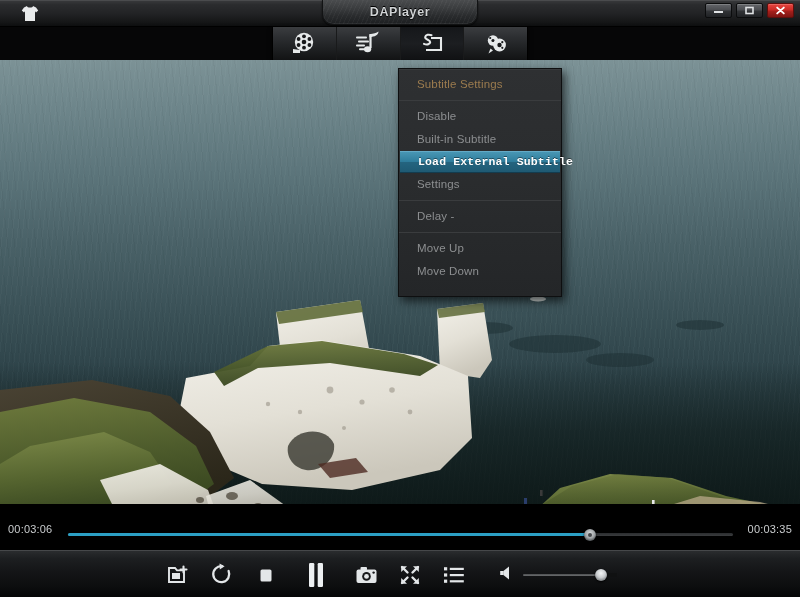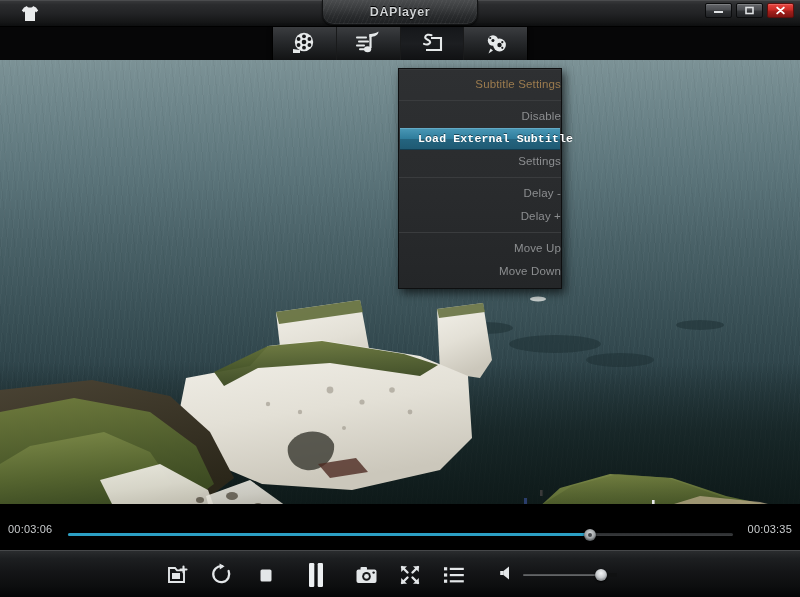--- a/index.html
+++ b/index.html
@@ -2,21 +2,21 @@
 <html><head>
 <meta charset="utf-8">
 <style>
   * { box-sizing: border-box; margin:0; padding:0; }
   html,body { width:800px; height:597px; overflow:hidden; background:#000; }
   body {
     font-family: "Liberation Sans", sans-serif;
     -webkit-font-smoothing: antialiased;
   }
 
-  #app { position:relative; width:800px; height:597px; background:#0c4a6e;text-align:right; }
+  #app { position:relative; width:800px; height:597px; background:#0c4a6e; }
 
   
   .titlebar{
     position:absolute; left:0; top:0; width:800px; height:27px;
     background:linear-gradient(180deg,#3a3b3d 0%,#2b2c2e 18%,#222325 52%,#151617 85%,#0d0e0f 100%);
     border-bottom:1px solid #000;
   }
   .titlebar:before{
     content:""; position:absolute; left:0; top:0; width:100%; height:1px;
     background:#4a4b4d;
@@ -109,21 +109,21 @@
   .video-letterbox-b{
     position:absolute; left:0; bottom:0; width:800px; height:8px; background:#000;
   }
 
   
   .menu{
     position:absolute; left:398px; top:68px; width:164px;
     background:linear-gradient(180deg,#2e3032 0%,#2a2c2e 50%,#242628 100%);
     border:1px solid #0e0f10;
     box-shadow: 3px 4px 9px rgba(0,0,0,.65), inset 0 1px 0 rgba(255,255,255,.05);
-    padding:4px 0 5px 0;
+    padding:4px 0 13px 0;
     z-index:40;
   }
   .mi{
     height:23px; line-height:23px; padding-left:18px;
     font-size:11.5px; color:#8c8e90; letter-spacing:.15px; cursor:default;
     white-space:nowrap;
   }
   .mi.header{ color:#9b7b4e; }
   .mi.item{ cursor:pointer; }
   .mi.selected{
@@ -392,27 +392,27 @@
 
       <div class="video-letterbox-b"></div>
     </div>
   </div>
 
   <div class="menu">
     <div class="mi header">Subtitle Settings</div>
     <div class="msep"></div>
 
     <div class="mi item">Disable</div>
+    <div class="mi item">Built-in Subtitle</div>
     <div class="mi item selected">Load External Subtitle</div>
     <div class="mi item">Settings</div>
 
     <div class="msep"></div>
 
     <div class="mi item">Delay -</div>
-    <div class="mi item">Delay +</div>
 
     <div class="msep"></div>
 
     <div class="mi item">Move Up</div>
     <div class="mi item">Move Down</div>
   </div>
 
   <div class="seekzone">
     <span class="time left">00:03:06</span>
     <span class="time right">00:03:35</span>

